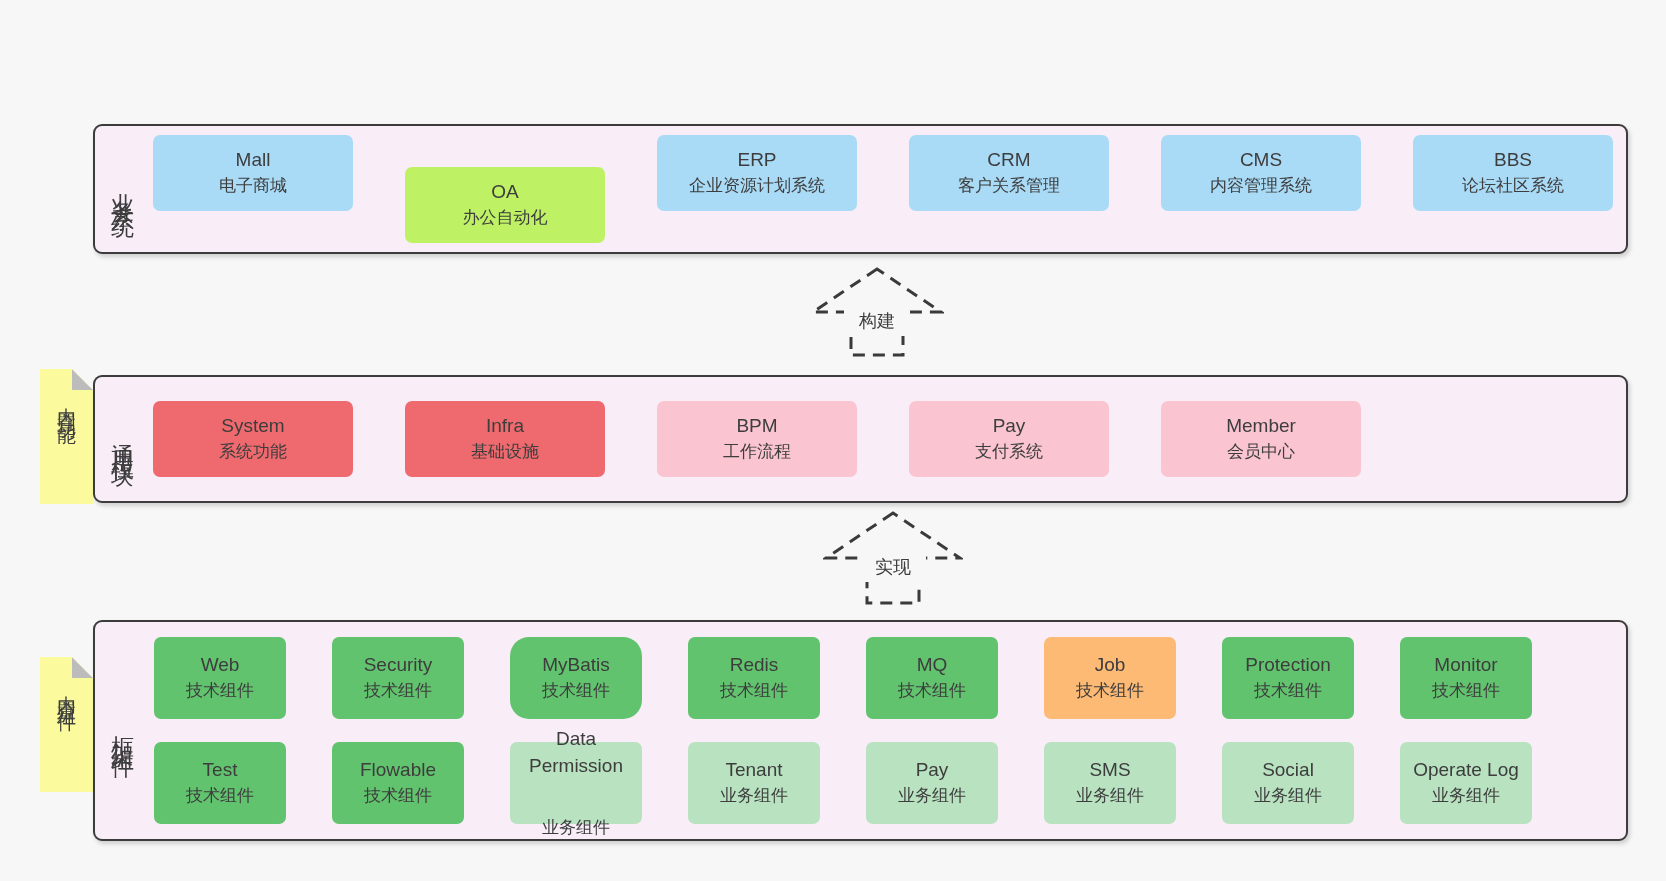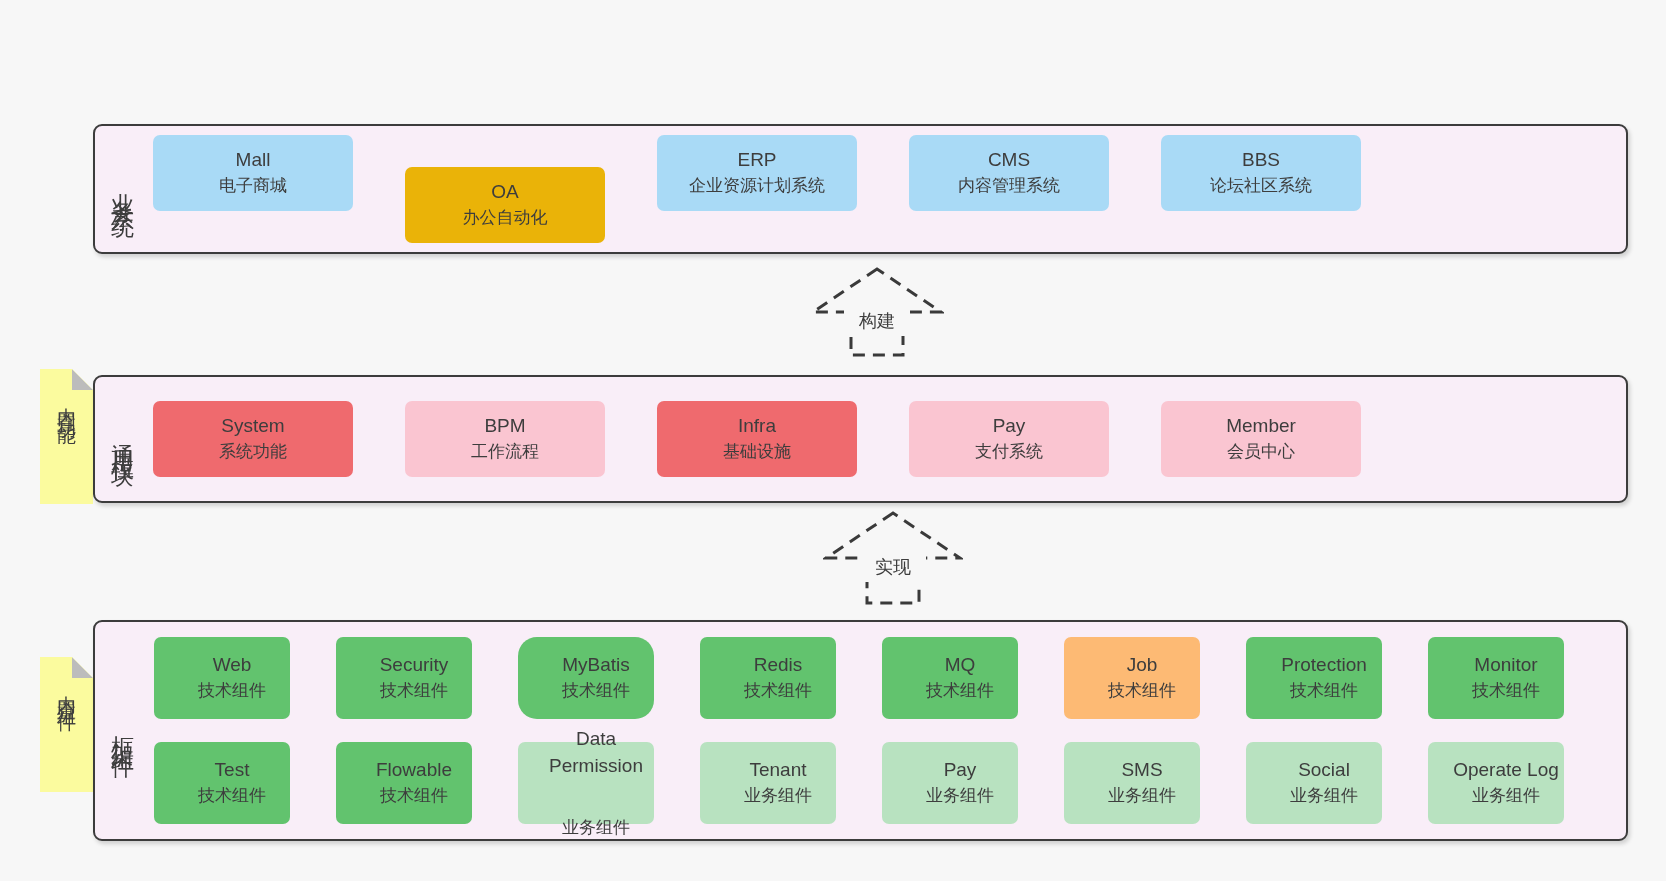--- a/index.html
+++ b/index.html
@@ -25,21 +25,21 @@
   .cards{display:flex;flex:0 0 auto;}
   .cards-wide{gap:52px;margin-left:14px;}
   .rows{display:flex;flex-direction:column;gap:23px;margin-left:15px;}
   .cards-narrow{gap:46px;}
   .card{
     border-radius:7px;
     display:flex;flex-direction:column;align-items:center;justify-content:center;
     text-align:center;line-height:1.42;
   }
   .card-wide{width:200px;height:76px;}
-  .card-narrow{width:116px;height:82px;padding-left:20px;}
+  .card-narrow{width:132px;height:82px;}
   .card-title{font-size:19px;}
   .card-sub{font-size:17px;}
   
   .note{
     position:absolute;left:40px;width:53px;height:135px;
     z-index:1;
     clip-path:polygon(0 0,calc(100% - 21px) 0,100% 21px,100% 100%,0 100%);
     display:flex;justify-content:center;
   }
   .note .fold{
@@ -73,27 +73,31 @@
     <span class="note-text">内置组件</span>
   </div>
 
   <section class="panel" style="top: 124px; height: 126px; background-color: rgb(249, 238, 248); border-color: rgb(60, 60, 60);">
     <div class="v-label">业务系统</div>
     <div class="cards cards-wide">
       <div class="card card-wide" style="background-color: rgb(169, 218, 246);">
         <div class="card-title">Mall</div>
         <div class="card-sub">电子商城</div>
       </div>
-      <div class="card card-wide" style="background-color: #eab308; margin-top: 32px;">
+      <div class="card card-wide" style="background-color: #bef264; margin-top: 32px;">
         <div class="card-title">OA</div>
         <div class="card-sub">办公自动化</div>
       </div>
       <div class="card card-wide" style="background-color: rgb(169, 218, 246);">
         <div class="card-title">ERP</div>
         <div class="card-sub">企业资源计划系统</div>
+      </div>
+      <div class="card card-wide" style="background-color: rgb(169, 218, 246);">
+        <div class="card-title">CRM</div>
+        <div class="card-sub">客户关系管理</div>
       </div>
       <div class="card card-wide" style="background-color: rgb(169, 218, 246);">
         <div class="card-title">CMS</div>
         <div class="card-sub">内容管理系统</div>
       </div>
       <div class="card card-wide" style="background-color: rgb(169, 218, 246);">
         <div class="card-title">BBS</div>
         <div class="card-sub">论坛社区系统</div>
       </div>
     </div>
@@ -106,27 +110,27 @@
   </div>
   <div class="arrow-label" style="left: 844px; top: 306px; background-color: rgb(247, 247, 247);">构建</div>
 
   <section class="panel" style="top: 375px; height: 124px; background-color: rgb(249, 238, 248); border-color: rgb(60, 60, 60);">
     <div class="v-label">通用模块</div>
     <div class="cards cards-wide">
       <div class="card card-wide" style="background-color: rgb(239, 106, 110);">
         <div class="card-title">System</div>
         <div class="card-sub">系统功能</div>
       </div>
+      <div class="card card-wide" style="background-color: rgb(239, 106, 110);">
+        <div class="card-title">Infra</div>
+        <div class="card-sub">基础设施</div>
+      </div>
       <div class="card card-wide" style="background-color: rgb(250, 197, 209);">
         <div class="card-title">BPM</div>
         <div class="card-sub">工作流程</div>
-      </div>
-      <div class="card card-wide" style="background-color: rgb(239, 106, 110);">
-        <div class="card-title">Infra</div>
-        <div class="card-sub">基础设施</div>
       </div>
       <div class="card card-wide" style="background-color: rgb(250, 197, 209);">
         <div class="card-title">Pay</div>
         <div class="card-sub">支付系统</div>
       </div>
       <div class="card card-wide" style="background-color: rgb(250, 197, 209);">
         <div class="card-title">Member</div>
         <div class="card-sub">会员中心</div>
       </div>
     </div>

